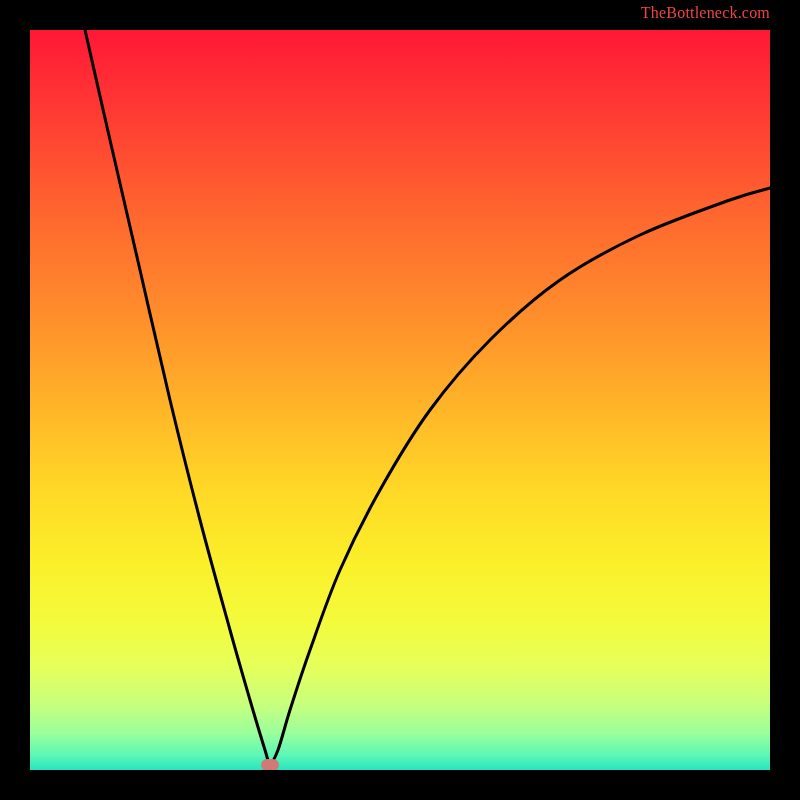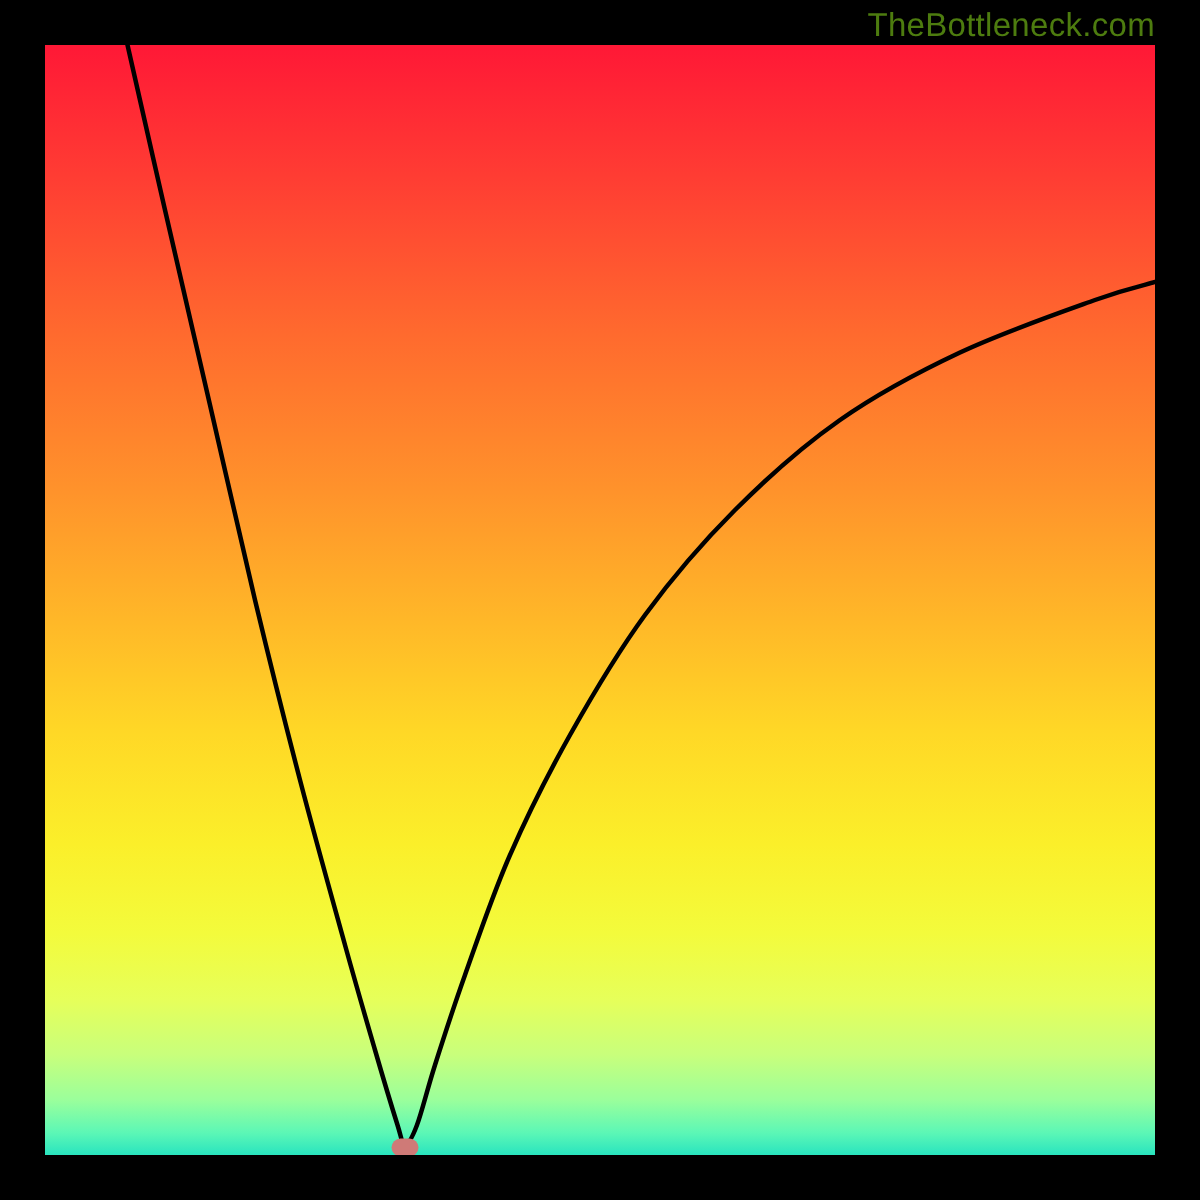--- a/index.html
+++ b/index.html
@@ -47,24 +47,25 @@
     position: absolute;
     left: 0;
     top: 0;
     width: 740px;
     height: 740px;
   }
   .watermark {
     position: absolute;
     top: 4px;
     right: 30px;
-    color: #4d7c0f;
-    font-size: 22px;
+    color: #ef4444;
+    font-size: 16px;
     letter-spacing: 0.2px;
     user-select: none;
+    font-family: Liberation Serif, serif;
   }
   .marker {
     position: absolute;
     width: 18px;
     height: 12px;
     border-radius: 6px;
     background: #cf7a77;
   }
 </style>
 </head>

